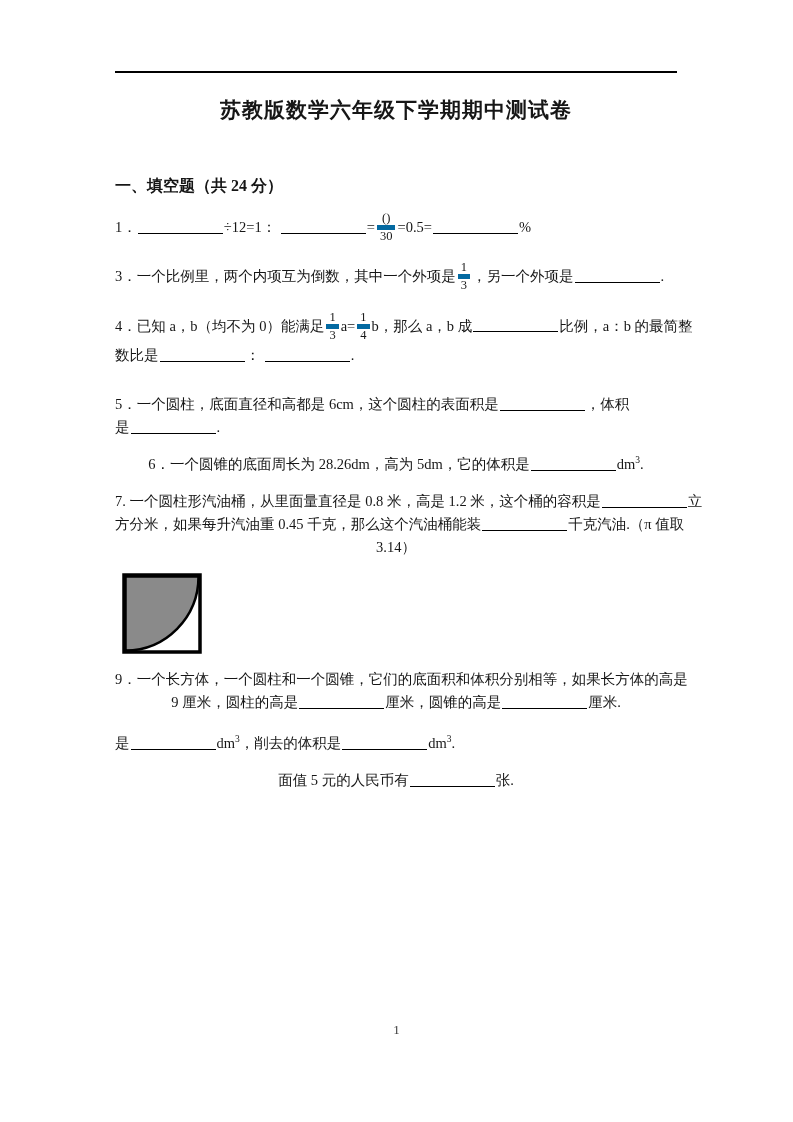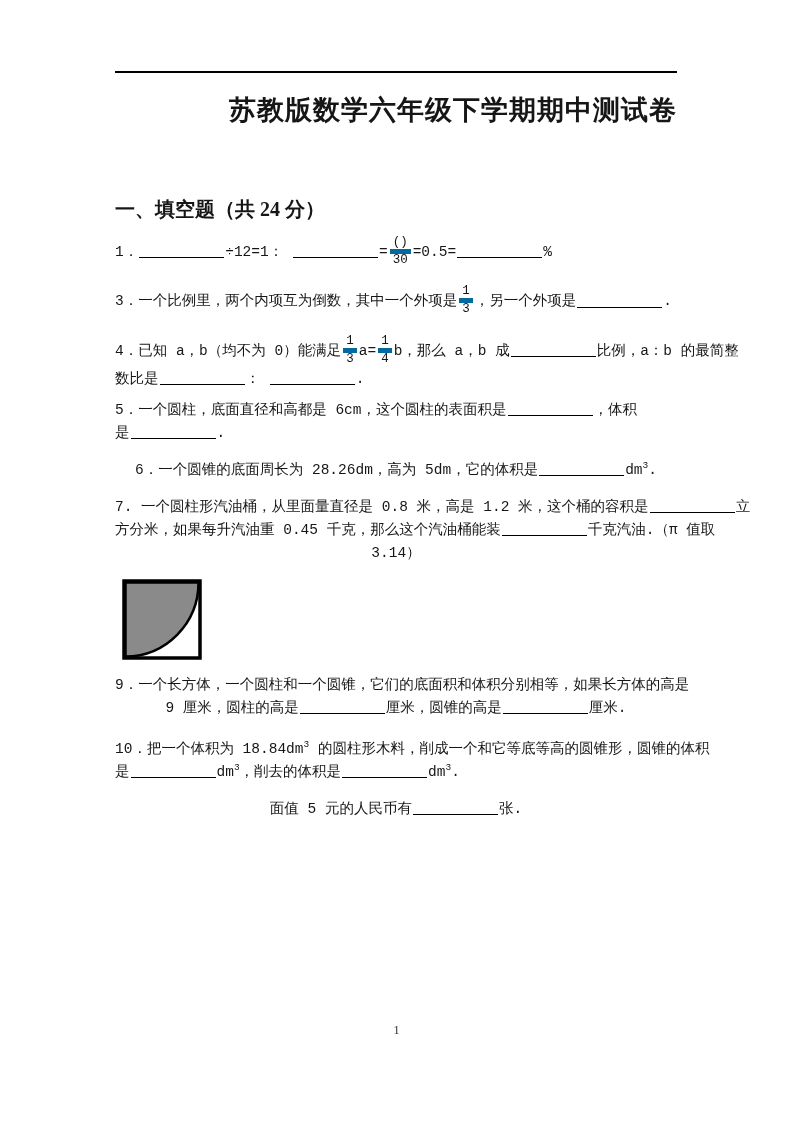--- a/index.html
+++ b/index.html
@@ -9,42 +9,42 @@
     color:#161616;
     position:relative;
     overflow:hidden;
   }
   .page { position:absolute; inset:0; padding:0 116px 0 115px; }
   .top-rule {
     position:absolute; left:115px; right:116px; top:71px;
     border-top:2px solid #000;
   }
   .title {
-    margin-top:97px; text-align:right;
-    font-size:27px; font-weight:bold; letter-spacing:1px;
+    margin-top:97px; text-align:center;
+    font-size:21px; font-weight:bold; letter-spacing:1px;
     line-height:27px;
   }
   .section-heading {
-    margin-top:75px; font-size:20px; font-weight:bold; line-height:21px;
+    margin-top:51px; font-size:16px; font-weight:bold; line-height:21px;
   }
   .q { font-size:14.5px; }
-  .qline { white-space:nowrap; line-height:23px;font-family:Liberation Mono, monospace; }
+  .qline { white-space:nowrap; line-height:23px; }
   .blank {
     display:inline-block; width:85px; height:14px;
     border-bottom:1px solid #000; margin:0 1px -2px 1px;
   }
   .frac {
     display:inline-block; vertical-align:middle; text-align:center;
     line-height:1.05; font-size:12.5px; margin:0 2px 2px 2px;
   }
   .frac .fnum { display:block; padding:0 3px; }
   .frac .fden { display:block; border-top:5px solid #0369a1; padding:0 3px; }
   sup.cube { font-size:9.5px; vertical-align:6px; line-height:0; }
   .mt16 { margin-top:16px; } .mt20 { margin-top:16px; }
-  .mt22 { margin-top:8px; } .mt14 { margin-top:14px;text-align:center; }
+  .mt22 { margin-top:26px; } .mt14 { margin-top:14px;text-align:center; }
   .mt18 { margin-top:18px; }
   .figure-wrap { margin:14px 0 0 7px; width:80px; height:81px; }
   .page-number {
     position:absolute; top:1022px; left:0; right:0;
     text-align:center; font-size:13px; color:#3b3b3b;
   }
 </style>
 </head>
 <body>
 
@@ -92,21 +92,20 @@
       <path d="M 76.5 3.5 A 73 74 0 0 1 3.5 77.5 L 3.5 3.5 Z" stroke="#000000" stroke-width="2.5" fill="#8a8a8a"></path>
     </svg>
   </div>
 
   <div class="q mt14">
     <div class="qline"><span>9．一个长方体，一个圆柱和一个圆锥，它们的底面积和体积分别相等，如果长方体的高是</span></div>
     <div class="qline"><span>9 厘米，圆柱的高是</span><span class="blank"></span><span>厘米，圆锥的高是</span><span class="blank"></span><span>厘米.</span></div>
   </div>
 
   <div class="q mt18">
-    <div class="qline"><span>10．把一个体积为 18.84dm</span><sup class="cube">3</sup><span> 的圆柱形木料，削成一个和它等底等高的圆锥形，圆锥的体积</span></div>
     <div class="qline"><span>是</span><span class="blank"></span><span>dm</span><sup class="cube">3</sup><span>，削去的体积是</span><span class="blank"></span><span>dm</span><sup class="cube">3</sup><span>.</span></div>
   </div>
 
   <div class="q mt14">
     <div class="qline"><span>面值 5 元的人民币有</span><span class="blank"></span><span>张.</span></div>
   </div>
 
 </div>
 
 <div class="page-number">1</div>

